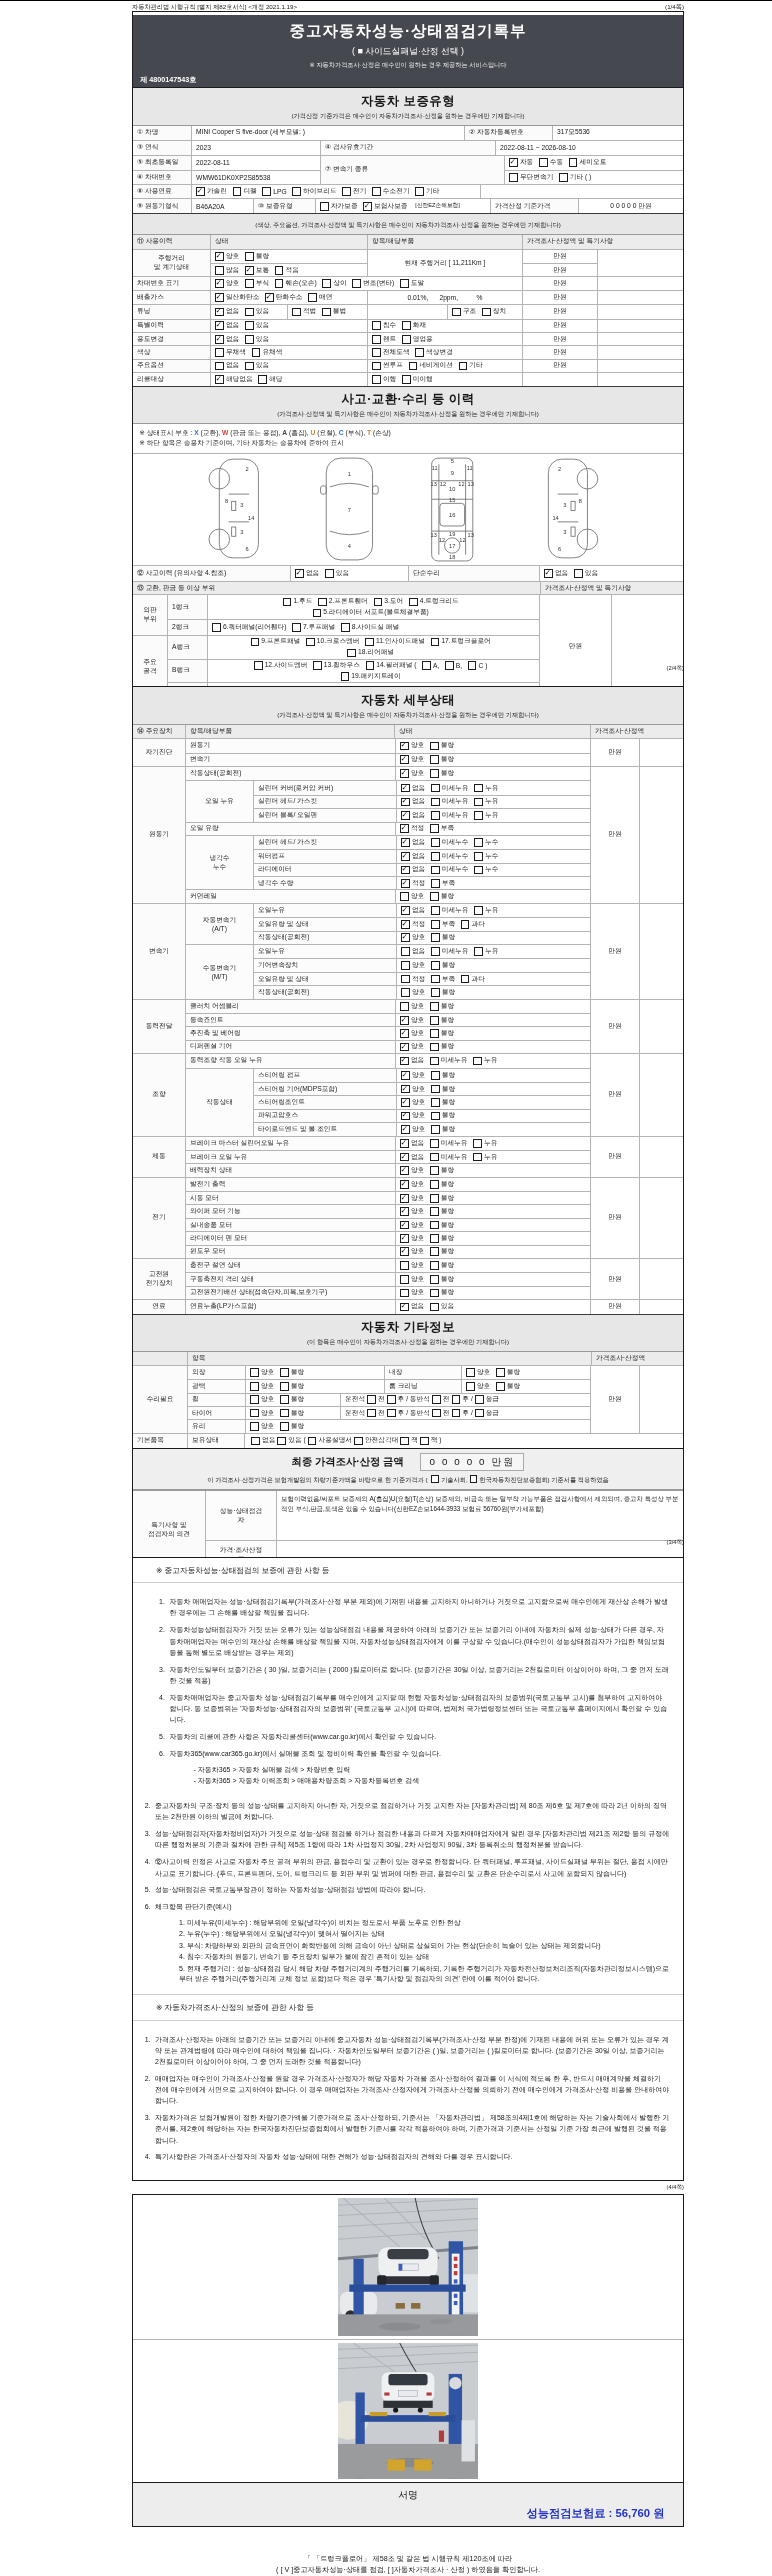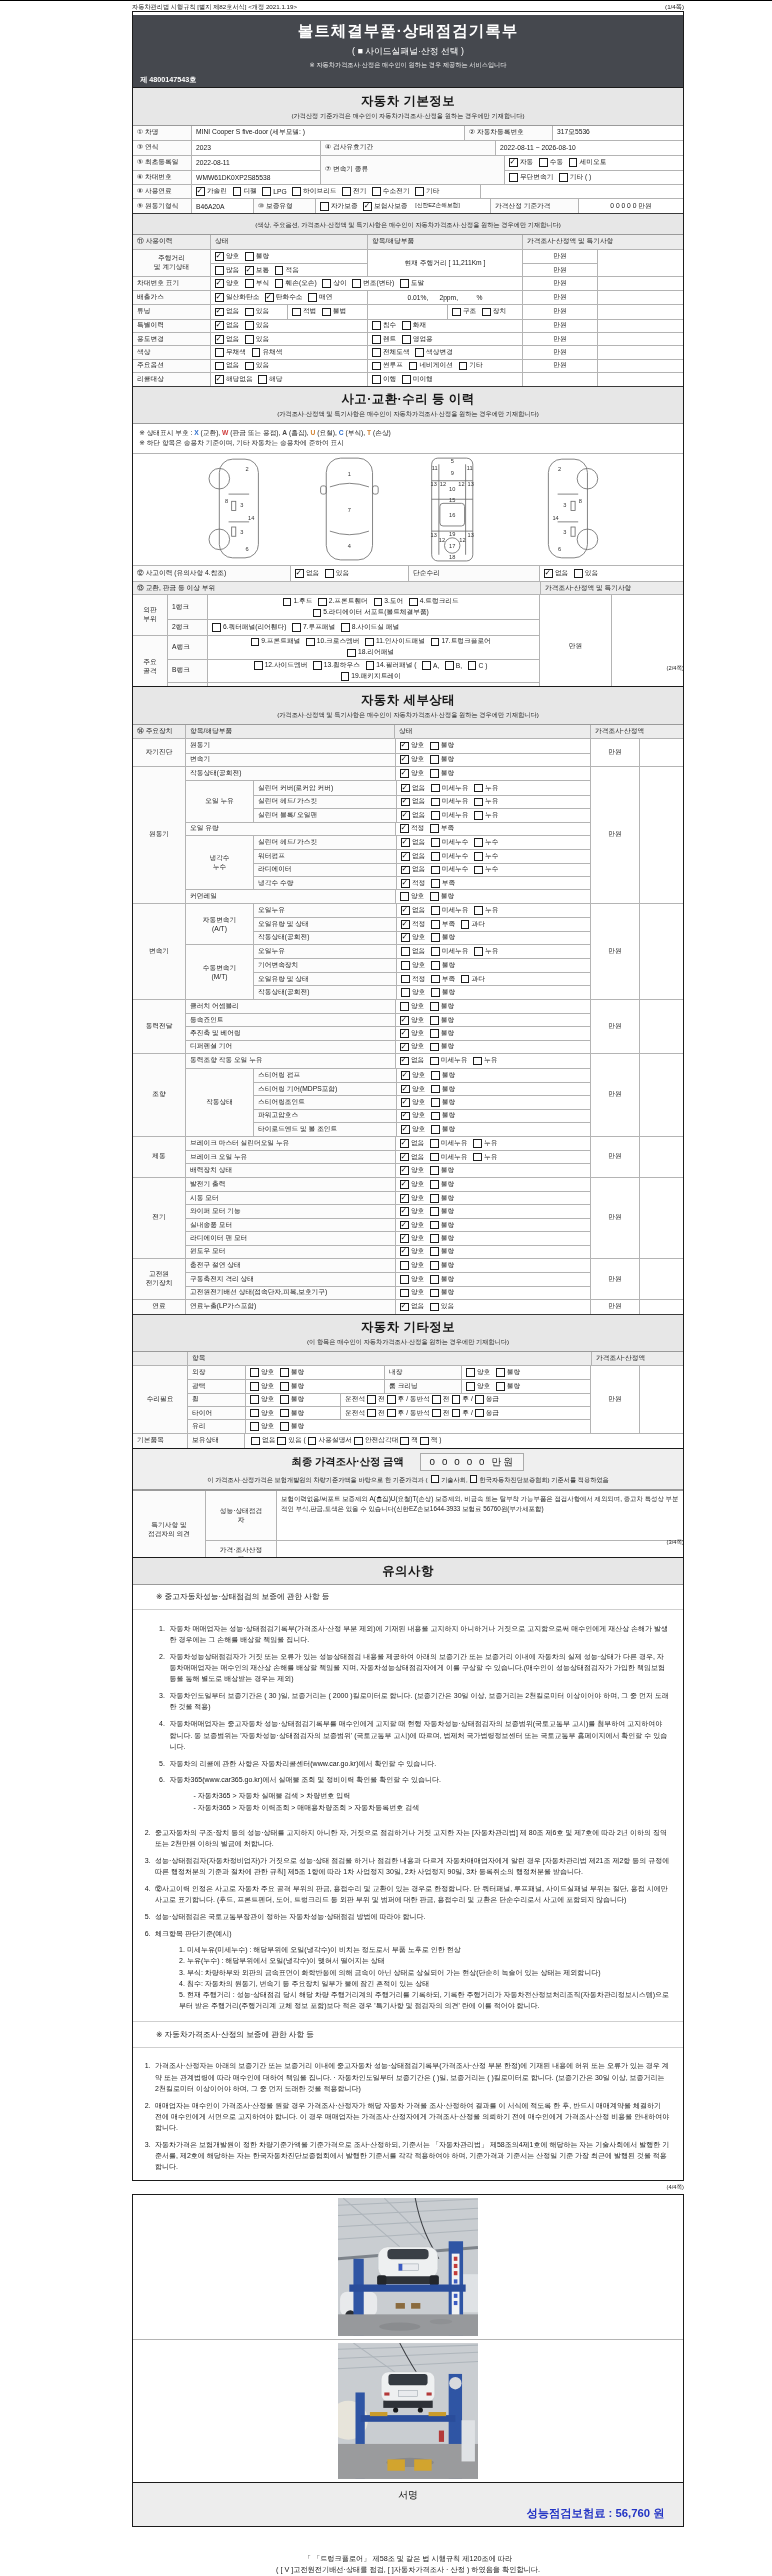--- a/index.html
+++ b/index.html
@@ -79,30 +79,30 @@
 <div class="topline"></div>
 
 <div class="metaline">
   <span>자동차관리법 시행규칙 [별지 제82호서식] &lt;개정 2021.1.19&gt;</span>
   <span>(1/4쪽)</span>
 </div>
 
 <div class="doccol" style="top:11.3px;">
   <div class="dark">
     <div class="wline"></div>
-    <div class="dtitle">볼트체결부품·상태점검기록부</div>
+    <div class="dtitle">중고자동차성능·상태점검기록부</div>
     <div class="dsub">( ■ 사이드실패널·산정 선택 )</div>
     <div class="dnote">※ 자동차가격조사·산정은 매수인이 원하는 경우 제공하는 서비스입니다</div>
     <div class="dno">제 4800147543호</div>
   </div>
 </div>
 
 <div class="doccol block" style="top:87px;">
   <div class="sech">
-    <div class="st">자동차 기본정보</div>
+    <div class="st">자동차 보증유형</div>
     <div class="sn">(가격산정 기준가격은 매수인이 자동차가격조사·산정을 원하는 경우에만 기재합니다)</div>
   </div>
   <div class="tbl" id="basicTable">
       <div class="r" style="height: 14.4px;">
         <div class="c lab" style="width: 58px;">① 차명</div>
         <div class="c" style="width: 273px;">MINI Cooper S five-door (세부모델: )</div>
         <div class="c lab" style="width: 88px;">② 자동차등록번호</div>
         <div class="c" style="flex: 1 1 0px;">317모5536</div>
       </div>
       <div class="r" style="height: 14.4px;">
@@ -1604,23 +1604,20 @@
 자</div>
             <div class="c small" style="flex: 1 1 0px;"></div>
           </div>
         </div>
       </div>
     </div>
 </div>
 <span class="pmark" style="top:1539px;">(3/4쪽)</span>
 
 <div class="doccol block" style="top:1557px;height:624px;overflow:hidden;">
-  <div class="sech">
-    <div class="st">유의사항</div>
-  </div>
   <div class="subhd">※ 중고자동차성능·상태점검의 보증에 관한 사항 등</div>
   <div class="nwrap listA" id="listA">
       <div class="nitem">
         <span class="nnum">1.</span>
         <span class="ntext">자동차 매매업자는 성능·상태점검기록부(가격조사·산정 부분 제외)에 기재된 내용을 고지하지 아니하거나 거짓으로 고지함으로써 매수인에게 재산상 손해가 발생한 경우에는 그 손해를 배상할 책임을 집니다.</span>
       </div>
       <div class="nitem">
         <span class="nnum">2.</span>
         <span class="ntext">자동차성능상태점검자가 거짓 또는 오류가 있는 성능상태점검 내용을 제공하여 아래의 보증기간 또는 보증거리 이내에 자동차의 실제 성능·상태가 다른 경우, 자동차매매업자는 매수인의 재산상 손해를 배상할 책임을 지며, 자동차성능상태점검자에게 이를 구상할 수 있습니다.(매수인이 성능상태점검자가 가입한 책임보험 등을 통해 별도로 배상받는 경우는 제외)</span>
       </div>
@@ -1773,15 +1770,15 @@
     </svg>
   </div>
   <div class="sign">
     <div class="slabel">서명</div>
     <div class="sfee">성능점검보험료 : 56,760 원</div>
   </div>
 </div>
 
 <div class="footer" style="top:2553px;">
   <div>「 「트렁크플로어」 제58조 및 같은 법 시행규칙 제120조에 따라</div>
-  <div>( [ V ]고전원전기배선·상태를 점검, [  ]자동차가격조사 · 산정 ) 하였음을 확인합니다.</div>
+  <div>( [ V ]중고자동차성능·상태를 점검, [  ]자동차가격조사 · 산정 ) 하였음을 확인합니다.</div>
 </div>
 
 
 </body></html>

